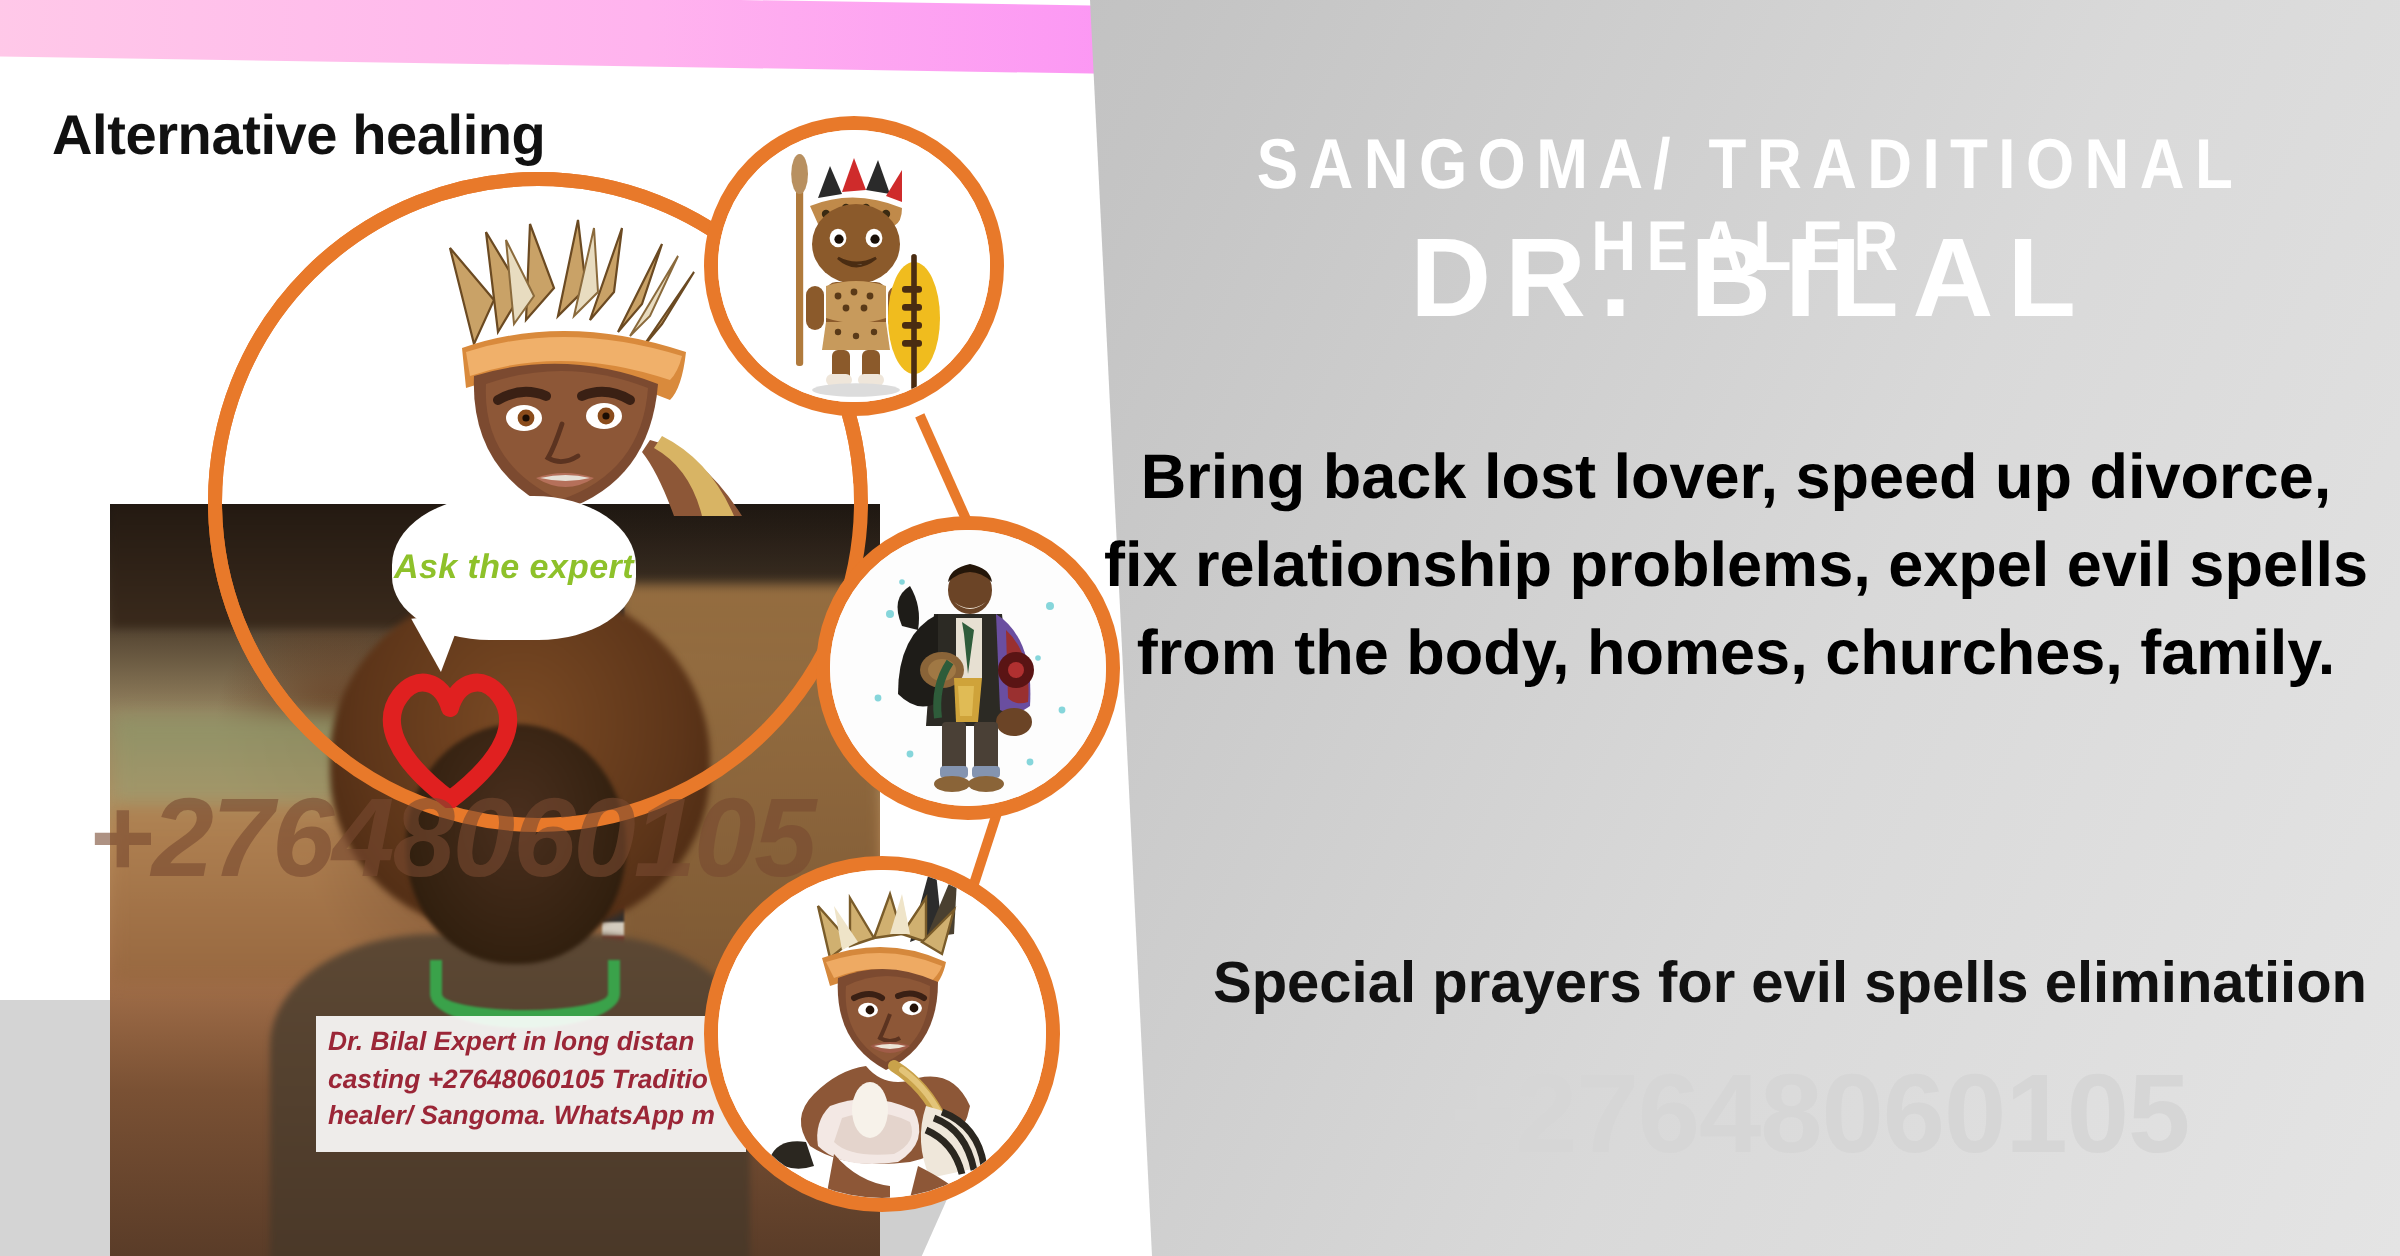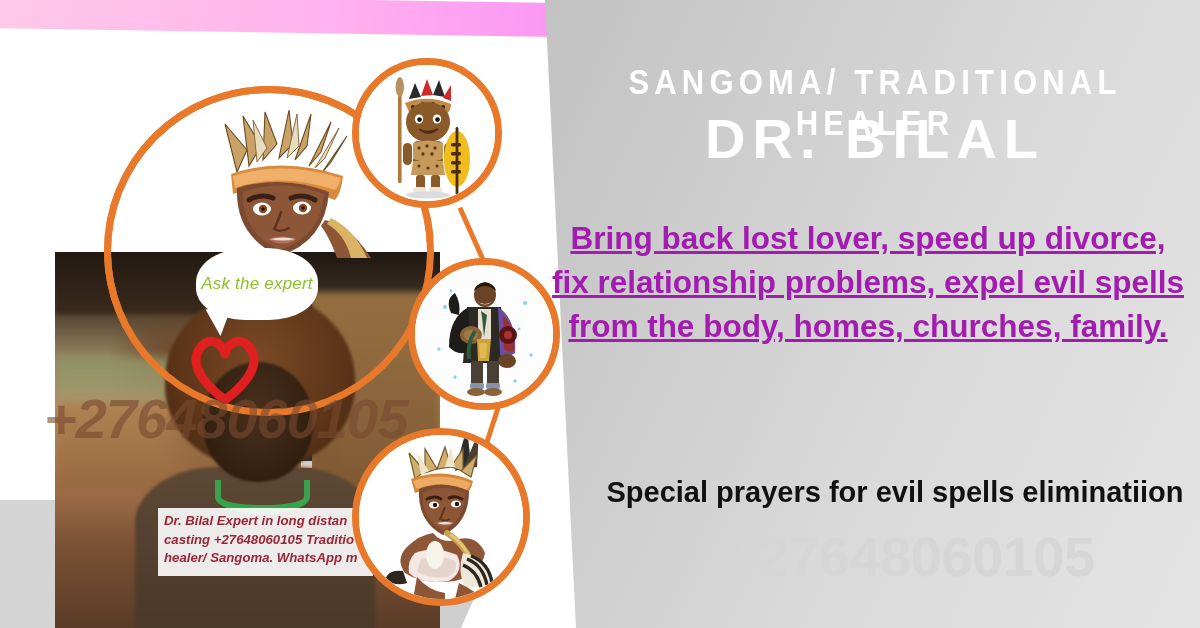--- a/index.html
+++ b/index.html
@@ -112,21 +112,21 @@
   }
 
   
   .bubble {
     position:absolute; left:196px; top:248px; width:122px; height:72px;
     background:#ffffff; border-radius:42% 42% 40% 40%/48% 48% 44% 44%;
     display:flex; align-items:center; justify-content:center; z-index:7;
     box-shadow:0 0 0 0 rgba(0,0,0,0);
   }
   .bubble-text {
-    font-size:17px; font-weight:400; font-style:italic; color:#8ec12a;
+    font-size:17px; font-weight:700; font-style:italic; color:#8ec12a;
     line-height:1.18; text-align:center; letter-spacing:.2px;
   }
   .bubble-tail {
     position:absolute; left:207px; top:308px; width:0; height:0; z-index:6;
     border-left:12px solid transparent;
     border-right:14px solid transparent;
     border-top:28px solid #ffffff;
     transform:rotate(-6deg);
   }
 
@@ -187,22 +187,22 @@
     font-family:"Liberation Sans", sans-serif;
     transform:scaleY(1.14); transform-origin:center top;
   }
   .brandname {
     position:absolute; left:560px; top:110px; width:630px; z-index:12;
     text-align:center; color:#ffffff;
     font-size:56px; font-weight:700; letter-spacing:7px; line-height:1.05;
   }
   .redbody {
     position:absolute; left:548px; top:216px; width:640px; z-index:12;
-    text-align:center; color:#a21caf;
-    font-size:31.5px; font-weight:700; line-height:1.40;text-decoration:underline;
+    text-align:center; color:#000000;
+    font-size:31.5px; font-weight:700; line-height:1.40;
   }
   .blackbody {
     position:absolute; left:600px; top:440px; width:590px; z-index:12;
     text-align:center; color:#111111;
     font-size:29px; font-weight:700; line-height:1.42;margin-top:32px;
   }
   .panel-watermark {
     position:absolute; left:620px; top:524px; width:580px; z-index:11;
     text-align:center; color:#d6d6d6;
     font-size:56px; font-weight:700; letter-spacing:-.5px; white-space:nowrap;
@@ -483,14 +483,15 @@
       <path d="M100 148 Q116 156 124 164 L96 164 Z" fill="#8d5737"></path>
     </svg>
   </div>
 
   <div class="eyebrow">SANGOMA/ TRADITIONAL HEALER</div>
   <div class="brandname">DR. BILAL</div>
   <div class="redbody">Bring back lost lover, speed up divorce, fix relationship problems, expel evil spells from the body, homes, churches, family.</div>
   <div class="blackbody">Special prayers for  evil spells eliminatiion</div>
   <div class="panel-watermark">+27648060105</div>
 
+  <div class="page-title">Alternative healing</div>
 
 </div>
 
 </body></html>

